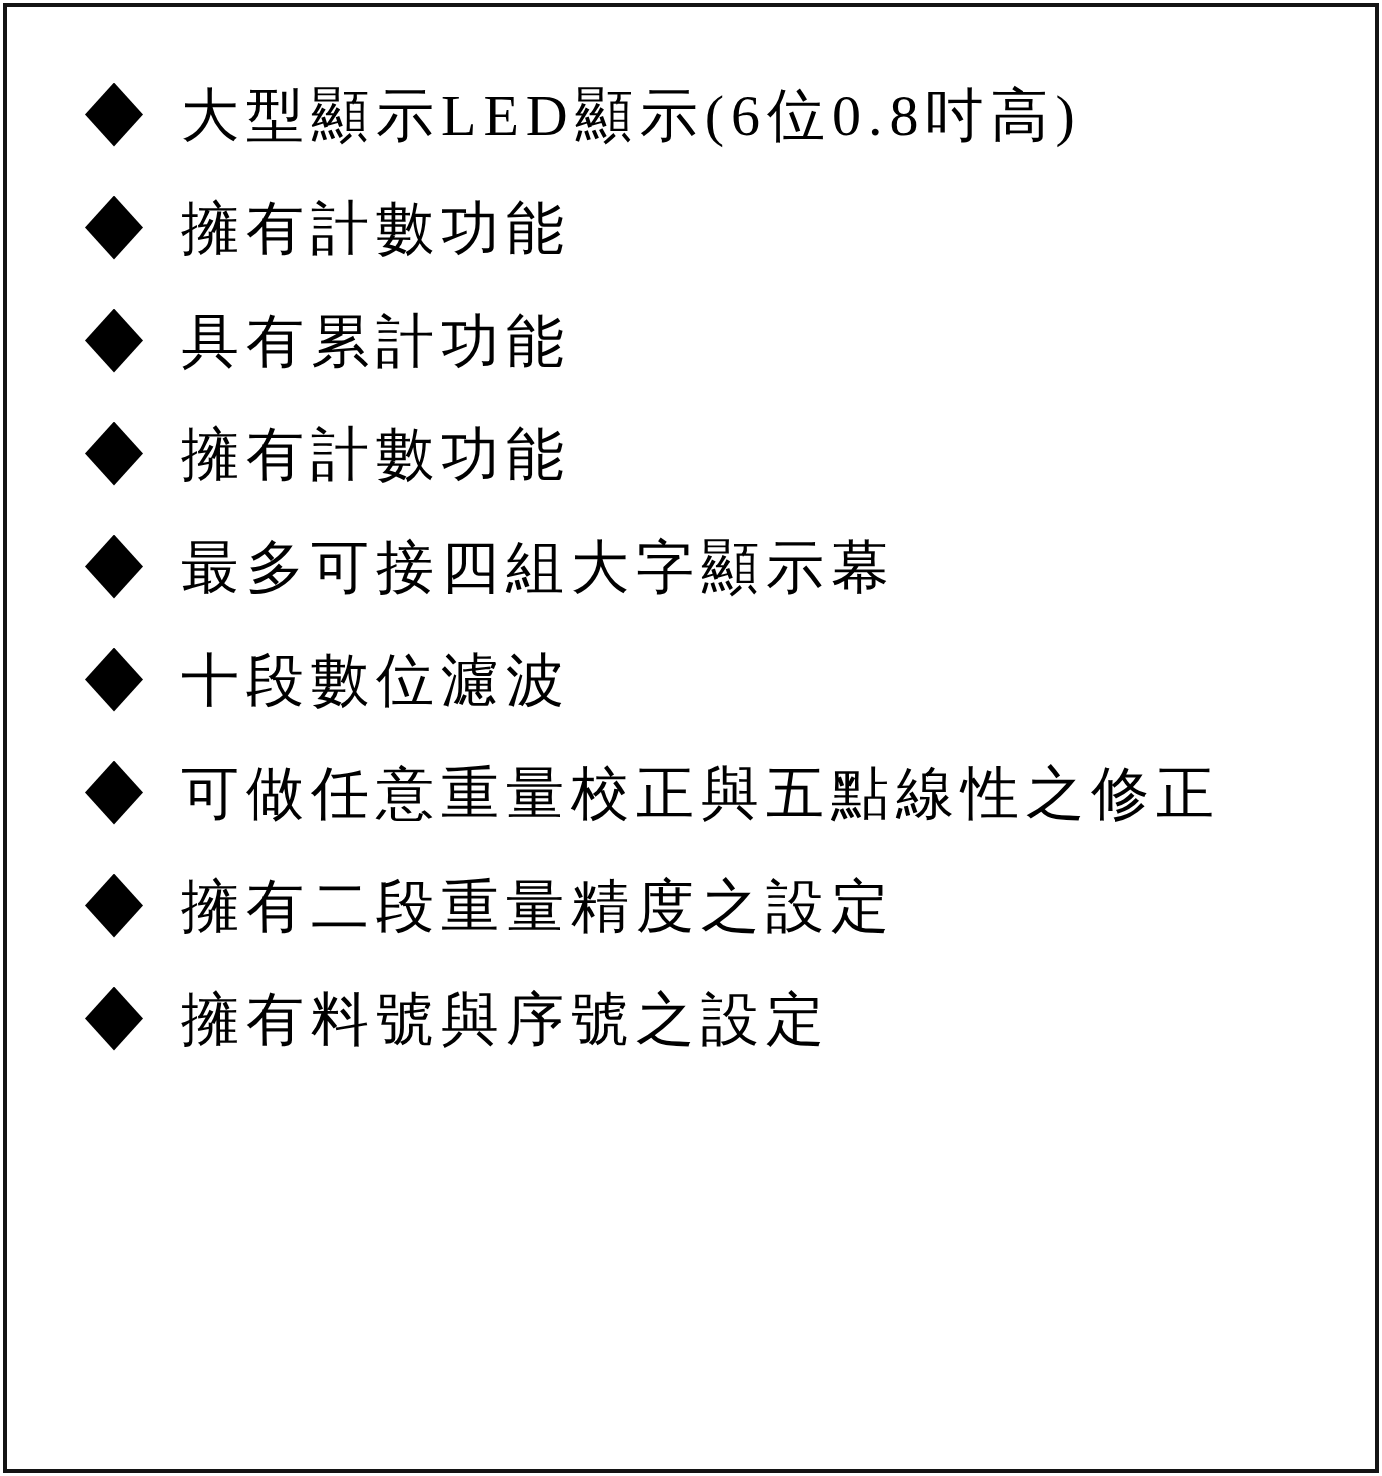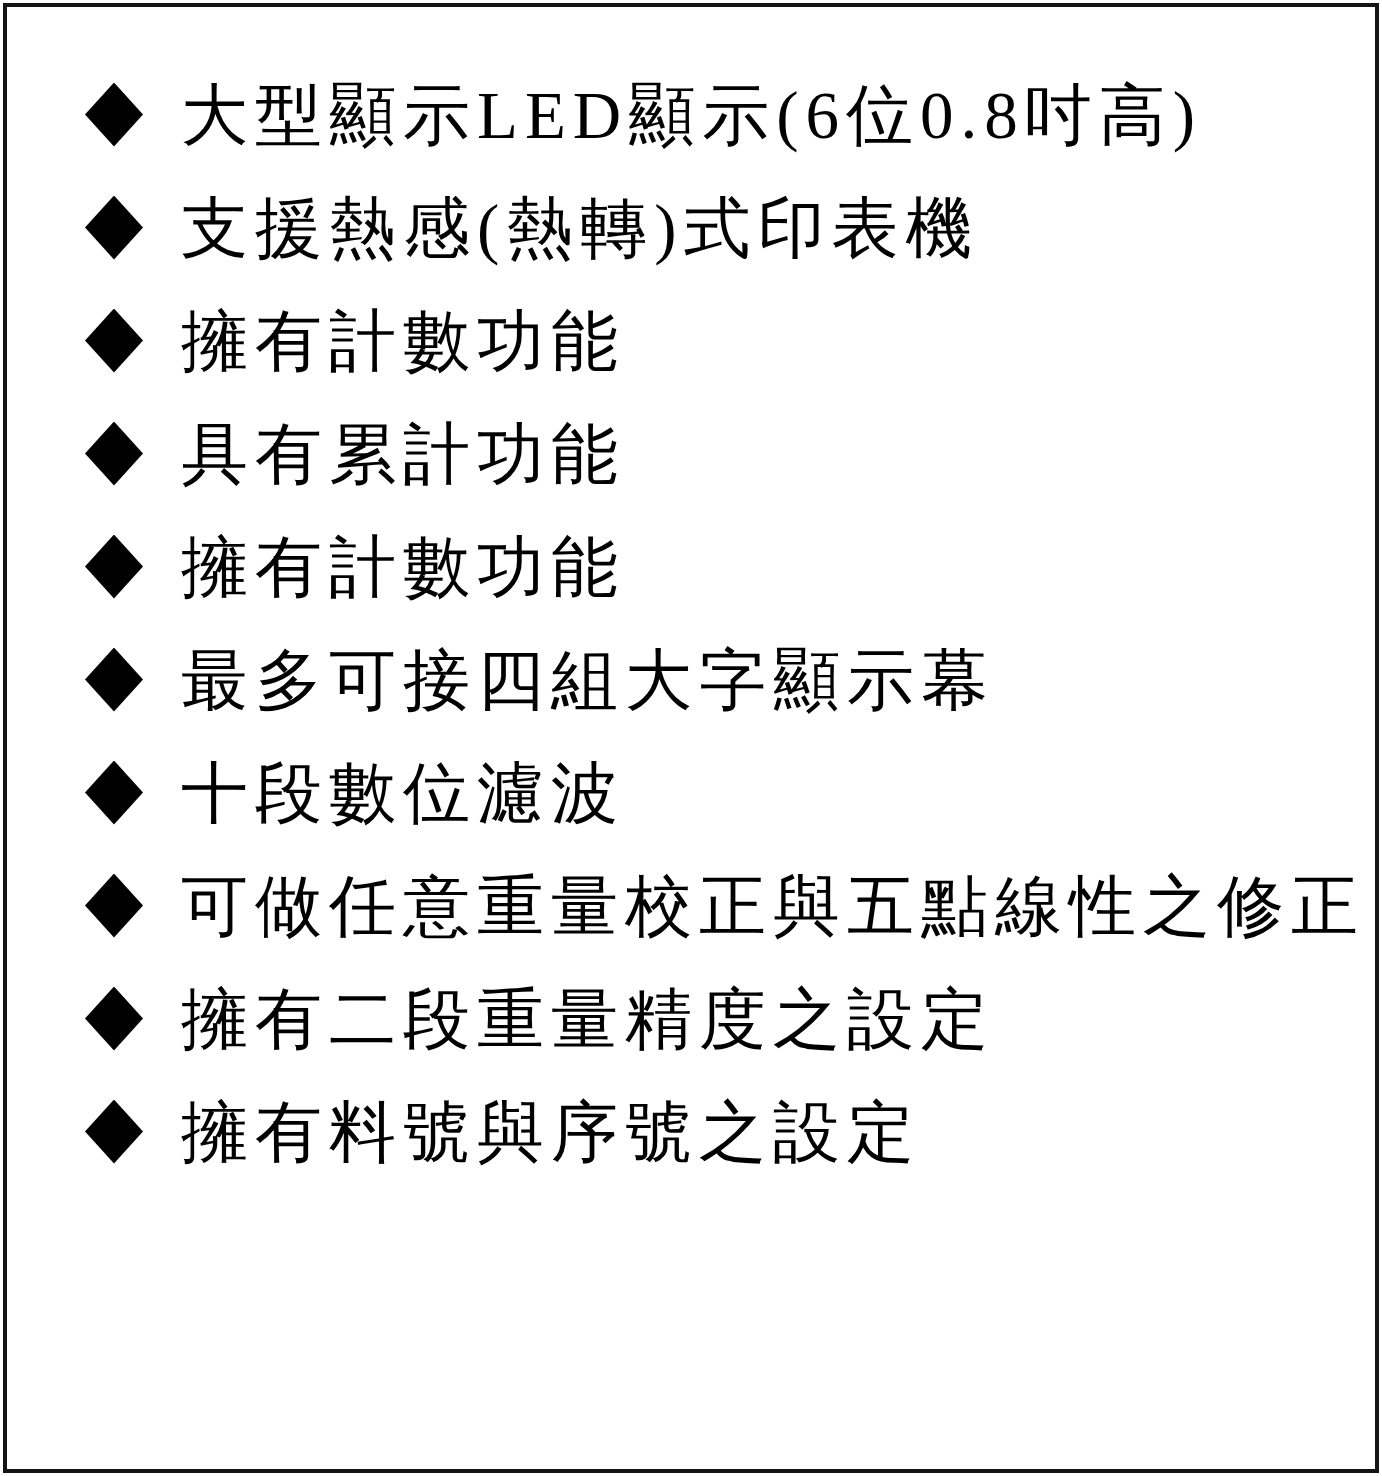--- a/index.html
+++ b/index.html
@@ -35,44 +35,40 @@
   }
   .diamond {
     flex: 0 0 auto;
     width: 58px;
     height: 64px;
     background: #000000;
     clip-path: polygon(50% 0%, 100% 50%, 50% 100%, 0% 50%);
     margin-right: 38px;
   }
   .feature-text {
-    font-size: 67px;
+    font-size: 58px;
     letter-spacing: 7px;
     color: #000000;
     line-height: 1;
     padding-top: 2px;
   }
 </style>
 </head>
 <body>
 
 <div class="page">
   <div class="frame"></div>
 
   <div class="feature-list">
 
     <div class="feature-row">
       <span class="diamond"></span>
       <span class="feature-text">大型顯示LED顯示(6位0.8吋高)</span>
     </div>
 
-    <div class="feature-row">
-      <span class="diamond"></span>
-      <span class="feature-text">支援熱感(熱轉)式印表機</span>
-    </div>
 
 
     <div class="feature-row">
       <span class="diamond"></span>
       <span class="feature-text">擁有計數功能</span>
     </div>
 
     <div class="feature-row">
       <span class="diamond"></span>
       <span class="feature-text">具有累計功能</span>

